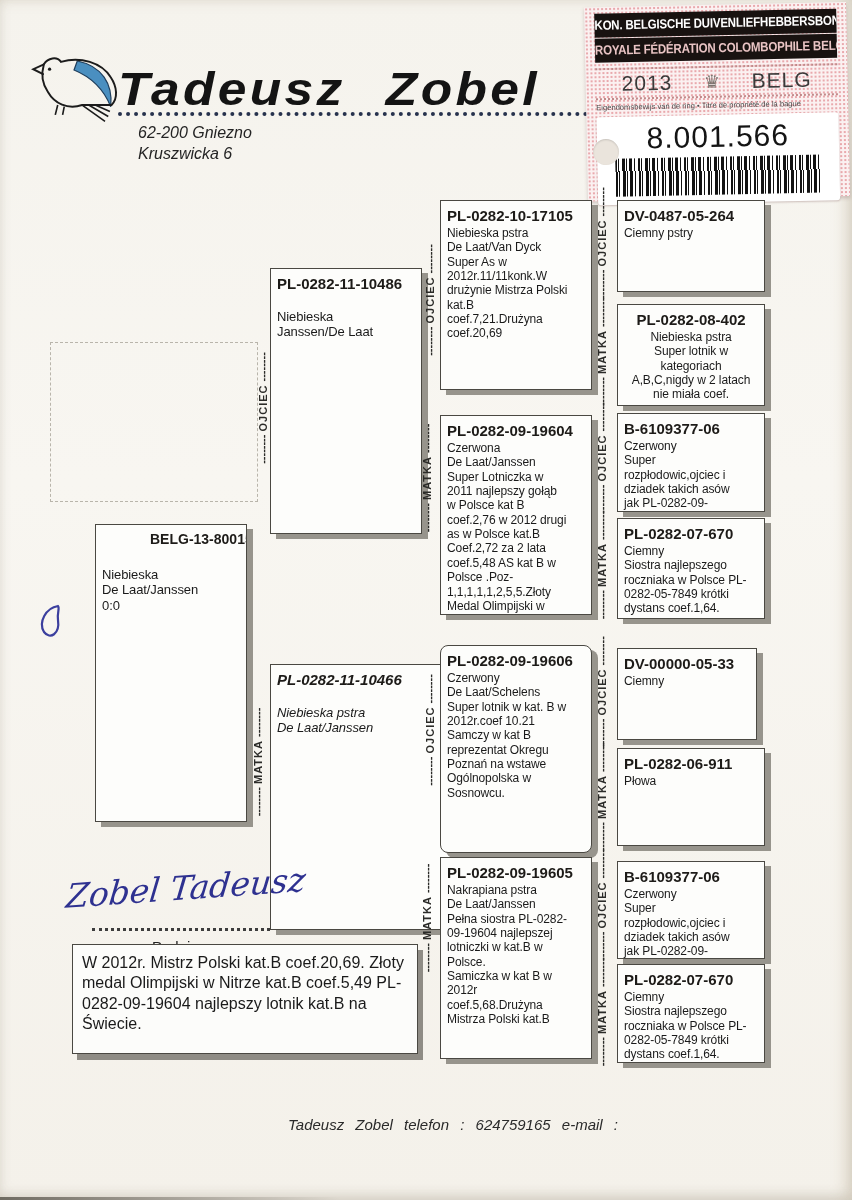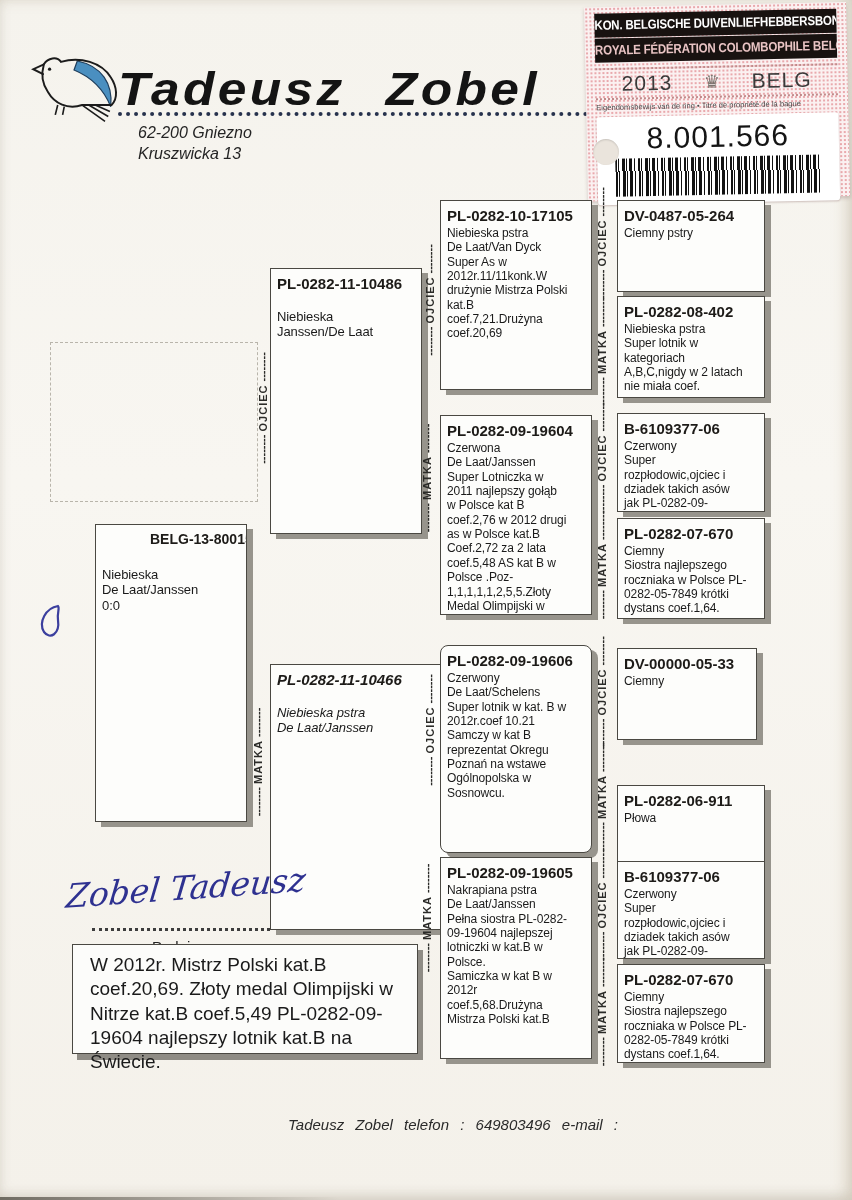--- a/index.html
+++ b/index.html
@@ -65,42 +65,42 @@
     white-space:nowrap;transform:translate(-50%,-50%) rotate(-90deg);}
   .vlabel::before{content:"-------- ";letter-spacing:0;}
   .vlabel::after{content:" --------";letter-spacing:0;}
   
   .signature{position:absolute;left:66px;top:868px;width:250px;font-family:"DejaVu Serif",serif;
     font-style:italic;font-size:33px;color:#2e3190;transform:rotate(-4deg) skewX(-10deg);white-space:nowrap;}
   .sig-line{position:absolute;left:92px;top:928px;width:178px;border-bottom:3px dotted #3d3d3d;}
   .sig-caption{position:absolute;left:152px;top:938px;font-size:15px;color:#222;}
   .note-box{position:absolute;left:72px;top:944px;width:346px;height:110px;background:#fcfcfa;
     border:1px solid #4a4842;box-shadow:5px 6px 0 #8f8c85;padding:8px 9px;box-sizing:border-box;}
-  .note-box div{font-size:19px;line-height:1.28;color:#1a1a1a;margin-left:8px;}
+  .note-box div{font-size:16px;line-height:1.28;color:#1a1a1a;}
   .footer{position:absolute;left:288px;top:1116px;font-size:15px;font-style:italic;color:#2a2a2a;word-spacing:7px;white-space:nowrap;}
   .ink{position:absolute;left:34px;top:600px;}
   .scan-edge{position:absolute;left:0;bottom:0;width:40%;height:3px;background:linear-gradient(90deg,#6f6b62,rgba(0,0,0,0));}
 </style>
 </head>
 <body>
 
 <div class="page">
 
   <svg class="logo" width="106" height="80" viewBox="0 0 130 96">
     <path d="M58 10 C88 16 102 38 99 66 C91 46 76 30 54 21 Z" fill="#4a8fc0" stroke="#1f3e5c" stroke-width="1.5"></path>
     <path d="M16 26 L4 20 L17 14" fill="none" stroke="#1c1c1c" stroke-width="2.4" stroke-linecap="round"></path>
     <path d="M17 14 C22 6 33 4 38 11 C62 4 88 12 99 30 C107 42 108 56 100 64 L64 64 C46 70 30 62 22 48 C15 38 13 28 17 14 Z" fill="none" stroke="#1c1c1c" stroke-width="2.4"></path>
     <path d="M64 64 L92 84 M72 64 L96 78 M80 64 L98 72" fill="none" stroke="#1c1c1c" stroke-width="2"></path>
     <circle cx="24" cy="20" r="2" fill="#1c1c1c"></circle>
     <path d="M34 64 L31 76 M42 66 L40 76" fill="none" stroke="#1c1c1c" stroke-width="2"></path>
   </svg>
   <div class="owner-name">Tadeusz Zobel</div>
   <div class="letterhead-rule"></div>
   <div class="addr addr1">62-200 Gniezno</div>
-  <div class="addr addr2">Kruszwicka 13</div>
+  <div class="addr addr2">Kruszwicka 6</div>
 
   <div class="stamp">
     <div class="banner">KON. BELGISCHE DUIVENLIEFHEBBERSBOND</div>
     <div class="banner fr">ROYALE FÉDÉRATION COLOMBOPHILE BELGE</div>
     <div class="year-row">
       <span class="num">2013</span>
       <span class="crown">♛</span>
       <span class="num">BELG</span>
     </div>
     <div class="own-line">Eigendomsbewijs van de ring • Titre de propriété de la bague</div>
@@ -181,21 +181,21 @@
 Samiczka w kat B w
 2012r
 coef.5,68.Drużyna
 Mistrza Polski kat.B</div>
   </div>
 
   <div class="pbox" style="left:617px;top:200px;width:148px;height:92px;">
     <div class="ring">DV-0487-05-264</div>
     <div class="desc">Ciemny pstry</div>
   </div>
-  <div class="pbox" style="left:617px;top:296px;width:148px;height:102px;">
+  <div class="pbox" style="left:617px;top:304px;width:148px;height:102px;text-align:center;">
     <div class="ring">PL-0282-08-402</div>
     <div class="desc">Niebieska pstra
 Super lotnik w
 kategoriach
 A,B,C,nigdy w 2 latach
 nie miała coef.</div>
   </div>
   <div class="pbox" style="left:617px;top:413px;width:148px;height:99px;">
     <div class="ring">B-6109377-06</div>
     <div class="desc">Czerwony
@@ -209,21 +209,21 @@
     <div class="desc">Ciemny
 Siostra najlepszego
 roczniaka w Polsce PL-
 0282-05-7849 krótki
 dystans coef.1,64.</div>
   </div>
   <div class="pbox" style="left:617px;top:648px;width:140px;height:92px;">
     <div class="ring">DV-00000-05-33</div>
     <div class="desc">Ciemny</div>
   </div>
-  <div class="pbox" style="left:617px;top:748px;width:148px;height:98px;margin-top:37px;">
+  <div class="pbox" style="left:617px;top:748px;width:148px;height:98px;">
     <div class="ring">PL-0282-06-911</div>
     <div class="desc">Płowa</div>
   </div>
   <div class="pbox" style="left:617px;top:861px;width:148px;height:98px;">
     <div class="ring">B-6109377-06</div>
     <div class="desc">Czerwony
 Super
 rozpłodowic,ojciec i
 dziadek takich asów
 jak PL-0282-09-</div>
@@ -257,16 +257,16 @@
   </svg>
 
   <div class="signature">Zobel Tadeusz</div>
   <div class="sig-line"></div>
   <div class="sig-caption">Podpis</div>
 
   <div class="note-box">
     <div>W 2012r. Mistrz Polski kat.B coef.20,69. Złoty medal Olimpijski w Nitrze kat.B coef.5,49 PL-0282-09-19604 najlepszy lotnik kat.B na Świecie.</div>
   </div>
 
-  <div class="footer">Tadeusz Zobel telefon : 649803496 e-mail :</div>
+  <div class="footer">Tadeusz Zobel telefon : 624759165 e-mail :</div>
 
   <div class="scan-edge"></div>
 </div>
 
 </body></html>

